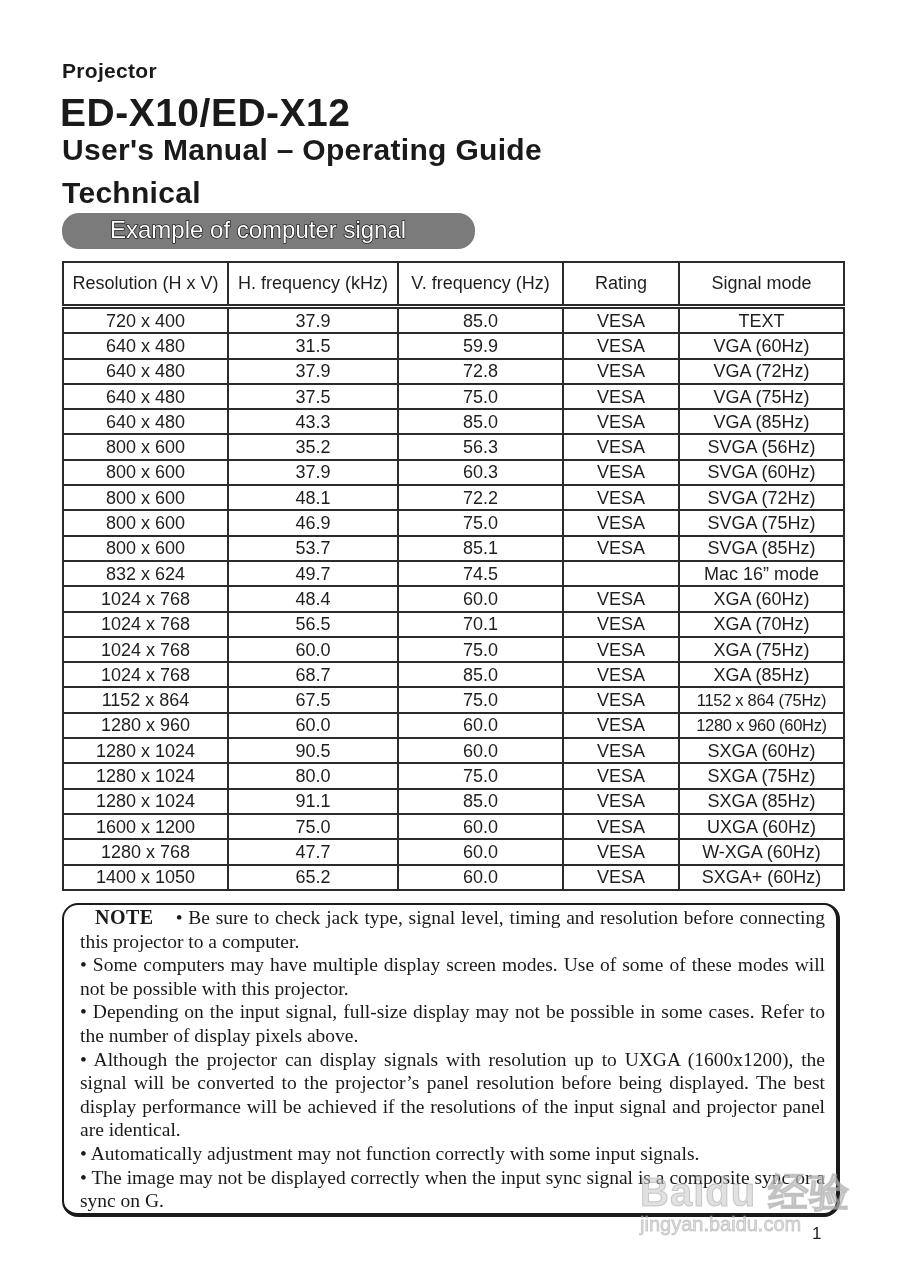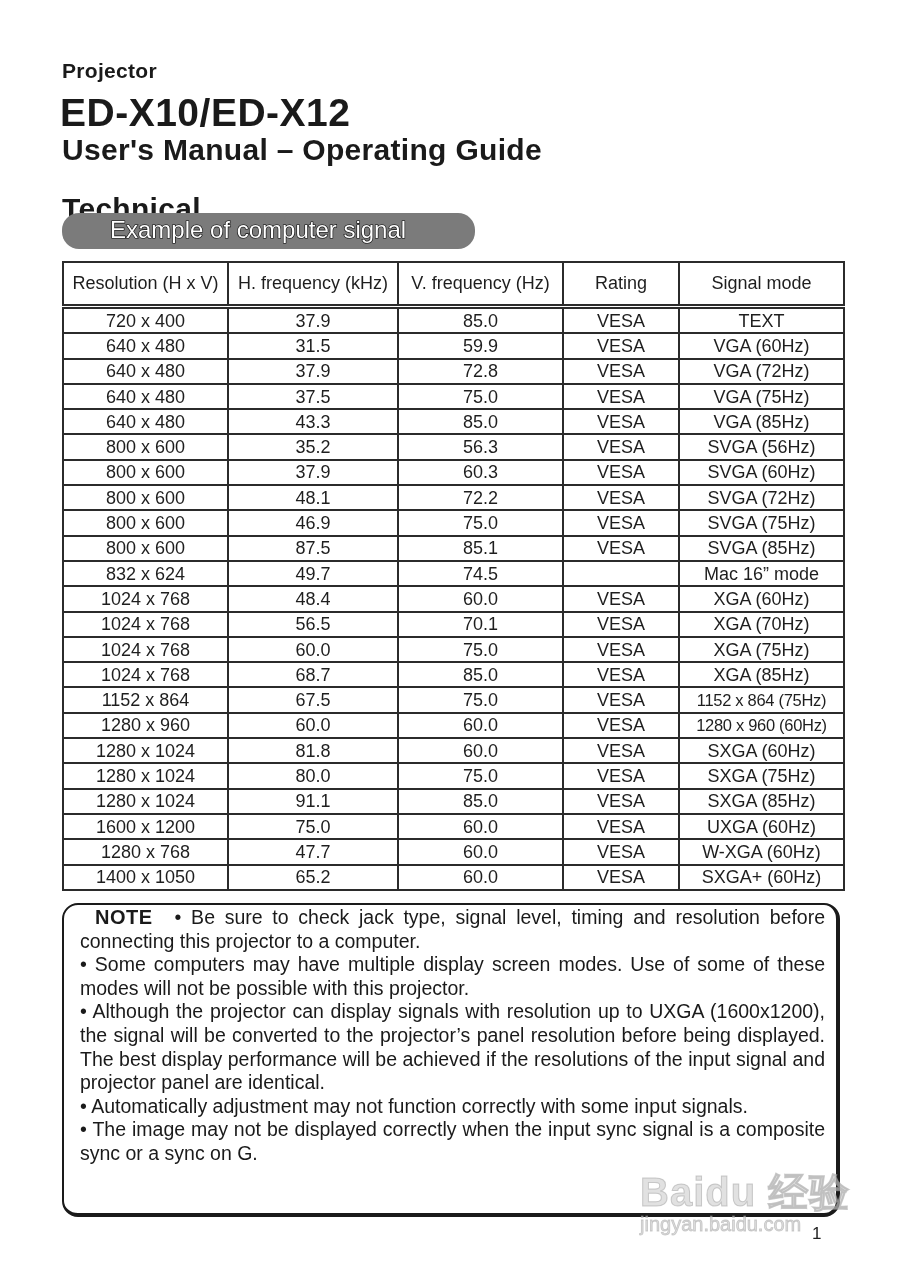--- a/index.html
+++ b/index.html
@@ -13,21 +13,21 @@
     }
     .model {
       position: absolute; left: 60px; top: 93px;
       font-size: 39px; font-weight: bold; letter-spacing: 0.5px; line-height: 1;
     }
     .guide {
       position: absolute; left: 62px; top: 135px;
       font-size: 30px; font-weight: bold; letter-spacing: 0.3px; line-height: 1;
     }
     .section {
-      position: absolute; left: 62px; top: 194px;
+      position: absolute; left: 62px; top: 178px;
       font-size: 30px; font-weight: bold; letter-spacing: 0.3px; line-height: 1;
     }
     .banner {
       position: absolute; left: 62px; top: 213px; width: 413px; height: 36px;
       background: #7b7b7b; border-radius: 17px;
     }
     .banner span {
       position: absolute; left: 48px; top: 3px;
       font-size: 24px; color: #ffffff; line-height: 28px;
       -webkit-text-stroke: 1.2px #111;
@@ -51,21 +51,21 @@
       position: absolute; left: 62px; top: 903px; width: 772px; height: 308px;
       border: 2px solid #1a1a1a; border-right-width: 4px; border-bottom-width: 4px;
       border-radius: 16px;
     }
     .note-text {
       position: absolute; left: 80px; top: 906px; width: 745px;
       font-size: 19.5px; line-height: 23.6px; color: #1a1a1a;
       font-family: "Liberation Sans Narrow", "Liberation Sans", sans-serif;
       text-align: justify;
     }
-    .note-text p { margin: 0; }
+    .note-text p { margin: 0; font-family: Liberation Serif, serif; }
     .note-label {
       font-weight: bold; font-size: 20px; letter-spacing: 0.5px;
       margin-left: 15px; margin-right: 22px;
     }
     .page-num {
       position: absolute; left: 812px; top: 1224px; font-size: 17px; color: #222;
     }
     .watermark {
       position: absolute; left: 640px; top: 1165px;
       font-size: 40px; font-weight: bold; color: rgba(200,200,200,0.55);
@@ -166,21 +166,21 @@
       </tr>
       <tr>
         <td>800 x 600</td>
         <td>46.9</td>
         <td>75.0</td>
         <td>VESA</td>
         <td>SVGA (75Hz)</td>
       </tr>
       <tr>
         <td>800 x 600</td>
-        <td>87.5</td>
+        <td>53.7</td>
         <td>85.1</td>
         <td>VESA</td>
         <td>SVGA (85Hz)</td>
       </tr>
       <tr>
         <td>832 x 624</td>
         <td>49.7</td>
         <td>74.5</td>
         <td></td>
         <td>Mac 16” mode</td>
@@ -222,21 +222,21 @@
       </tr>
       <tr>
         <td>1280 x 960</td>
         <td>60.0</td>
         <td>60.0</td>
         <td>VESA</td>
         <td class="small">1280 x 960 (60Hz)</td>
       </tr>
       <tr>
         <td>1280 x 1024</td>
-        <td>81.8</td>
+        <td>90.5</td>
         <td>60.0</td>
         <td>VESA</td>
         <td>SXGA (60Hz)</td>
       </tr>
       <tr>
         <td>1280 x 1024</td>
         <td>80.0</td>
         <td>75.0</td>
         <td>VESA</td>
         <td>SXGA (75Hz)</td>
@@ -269,20 +269,21 @@
         <td>VESA</td>
         <td>SXGA+ (60Hz)</td>
       </tr>
     </tbody>
 </table>
 
 <div class="note-box"></div>
 <div class="note-text">
   <p><span class="note-label">NOTE</span><span>• Be sure to check jack type, signal level, timing and resolution before connecting this projector to a computer.</span></p>
   <p>• Some computers may have multiple display screen modes. Use of some of these modes will not be possible with this projector.</p>
+  <p>• Depending on the input signal, full-size display may not be possible in some cases. Refer to the number of display pixels above.</p>
   <p>• Although the projector can display signals with resolution up to UXGA (1600x1200), the signal will be converted to the projector’s panel resolution before being displayed. The best display performance will be achieved if the resolutions of the input signal and projector panel are identical.</p>
   <p>• Automatically adjustment may not function correctly with some input signals.</p>
   <p>• The image may not be displayed correctly when the input sync signal is a composite sync or a sync on G.</p>
 </div>
 
 <div class="watermark">Baidu 经验</div>
 <div class="watermark-url">jingyan.baidu.com</div>
 <div class="page-num">1</div>
 
 </body></html>

